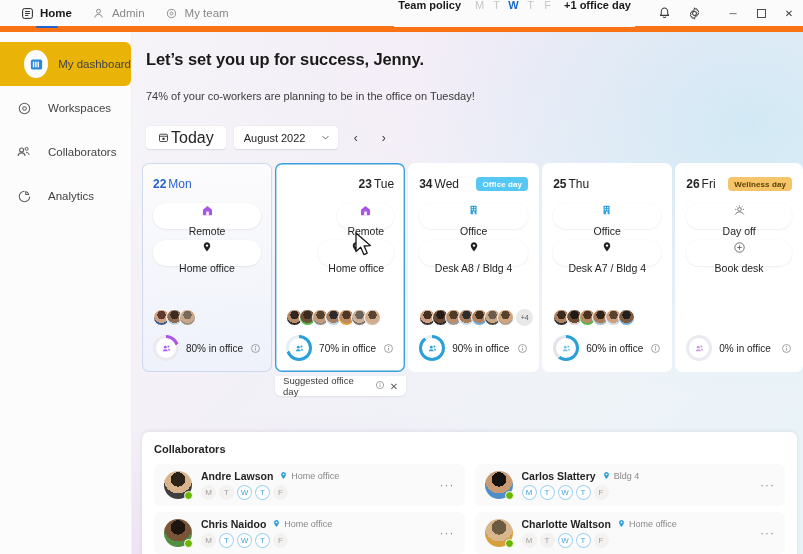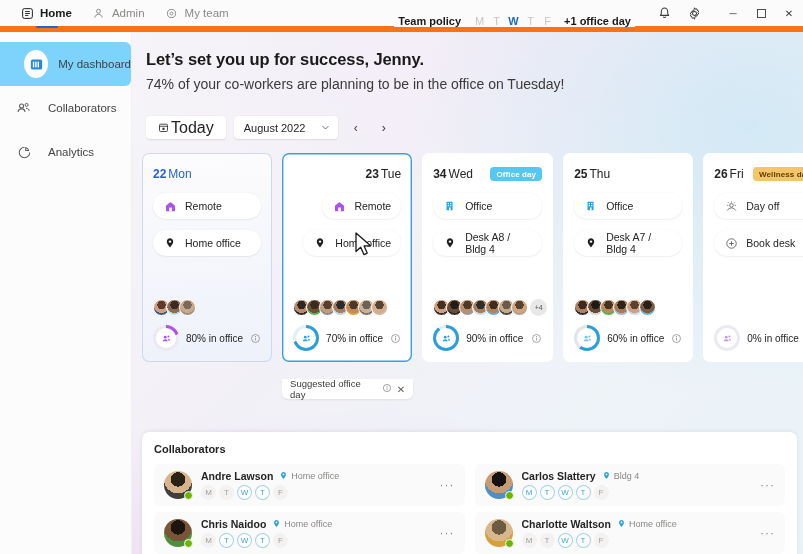--- a/index.html
+++ b/index.html
@@ -31,21 +31,21 @@
   .nav-tab.active .tab-underline {
     position: absolute; bottom: -1px; left: 50%; transform: translateX(-50%);
     width: 22px; height: 2.5px; background: #2563c9; border-radius: 2px;
   }
   .nav-ico { width: 14px; height: 14px; display: inline-flex; align-items: center; justify-content: center; }
   .nav-ico svg { display: block; }
 
   .tb-spacer { flex: 1; }
 
   .policy-pill {
-    display: flex; align-items: flex-end; gap: 0px;
+    display: flex; align-items: flex-start; gap: 0px;
     background: #fbfbfb; height: 28px; padding: 0 4px;
     font-size: 11px;
   }
   .policy-label { font-weight: bold; color: #1b1a19; font-size: 11px; margin-right: 10px; }
   .policy-day {
     width: 17px; text-align: center; color: #c8c6c4; font-size: 11px;
   }
   .policy-day.on { color: #1a6bc4; font-weight: bold; }
   .policy-extra { font-weight: bold; color: #1b1a19; font-size: 11px; margin-left: 8px; }
 
@@ -65,21 +65,21 @@
     position: absolute; top: 32px; left: 0; width: 132px; height: 522px;
     background: #fcfcfc; border-right: 1px solid #f0f0f0;
     padding-top: 10px; z-index: 20;
   }
   .side-item {
     display: flex; align-items: center; gap: 10px;
     height: 44px; padding-left: 10px; font-size: 11.5px; color: #424242;
     cursor: default; position: relative;
   }
   .side-item.active {
-    background: #7dd3fc; border-radius: 0 6px 6px 0; padding-left: 24px;
+    background: #eab308; border-radius: 0 6px 6px 0; padding-left: 24px;
   }
   .side-ico-wrap {
     width: 28px; height: 28px; border-radius: 50%;
     display: flex; align-items: center; justify-content: center;
     color: #605e5c;
   }
   .side-item.active .side-ico-wrap { background: #ffffff; color: #2b88d8; }
   .side-lbl { white-space: nowrap; }
 
   
@@ -88,21 +88,21 @@
     overflow: hidden;
     background:
       radial-gradient(760px 360px at 30% 115%, rgba(229,183,232,0.55) 0%, rgba(229,183,232,0) 62%),
       radial-gradient(520px 420px at 92% 18%, rgba(190,228,243,0.6) 0%, rgba(190,228,243,0) 65%),
       radial-gradient(620px 300px at 58% 0%, rgba(243,236,247,0.9) 0%, rgba(243,236,247,0) 70%),
       linear-gradient(135deg,#f6f5f8 0%, #f3f0f7 35%, #eef3f8 70%, #e8f3f8 100%);
   }
 
   .hero { padding: 18px 0 0 14px; }
   .hero h1 { font-size: 16.5px; font-weight: bold; letter-spacing: -0.1px; color: #1b1a19; }
-  .hero p { font-size: 14px; color: #3b3a39; margin-top: 7px; }
+  .hero p { font-size: 11px; color: #3b3a39; margin-top: 21px; }
 
   
   .datebar { display: flex; align-items: center; gap: 8px; margin: 24px 0 0 14px; }
   .btn-today {
     display: flex; align-items: center; gap: 2px;
     background: #ffffff; border-radius: 4px; height: 23px; padding: 0 12px;
     font-size: 16px; color: #242424; box-shadow: 0 0.5px 1.5px rgba(0,0,0,0.10);
     cursor: default;
   }
   .month-select {
@@ -110,21 +110,21 @@
     background: #ffffff; border-radius: 4px; height: 23px; width: 104px; padding: 0 8px 0 10px;
     font-size: 11px; color: #242424; box-shadow: 0 0.5px 1.5px rgba(0,0,0,0.10);
     cursor: default;
   }
   .arrow-btn {
     width: 20px; height: 22px; display: flex; align-items: center; justify-content: center;
     color: #3b3a39; font-size: 12px; cursor: default;
   }
 
   
-  .days { display: flex; gap: 10px; margin: 14px 0 0 10px; }
+  .days { display: flex; gap: 3px; margin: 14px 0 0 10px; }
   .daycard {
     width: 131px; height: 209px; border-radius: 7px;
     background: rgba(255,255,255,0.62);
     padding: 12px 11px 0 11px;
     position: relative;
     display: flex; flex-direction: column;
   }
   .daycard.plain { background: #ffffff; }
   .daycard.selected {
     background: linear-gradient(180deg, rgba(255,255,255,0.72), rgba(236,242,252,0.72));
@@ -142,20 +142,21 @@
   }
   .badge.office { background: #54c7f2; color: #ffffff; }
   .badge.wellness { background: #f6c56a; color: #5b4100; }
 
   .pill {
     display: flex; align-items: center; gap: 8px;
     background: #ffffff; border-radius: 14px; height: 26px; padding: 0 10px;
     font-size: 10.5px; color: #242424; margin-top: 10px;
     box-shadow: 0 0.6px 1.8px rgba(0,0,0,0.11);
     cursor: default;
+    flex-direction: column;
   }
   .pill.sub { margin-top: 11px; }
   .pill-ico { width: 14px; height: 14px; display: flex; align-items: center; justify-content: center; flex: 0 0 14px; }
 
   .dc-footer { margin-top: auto; padding-bottom: 11px; }
   .avatars { display: flex; align-items: center; height: 18px; margin-bottom: 9px; }
   .av {
     width: 17px; height: 17px; border-radius: 50%; margin-right: -4px;
     border: 1.2px solid #ffffff; flex: 0 0 17px;
     background-size: cover; position: relative;
@@ -173,21 +174,21 @@
     flex: 0 0 26px;
   }
   .donut .inner {
     width: 20px; height: 20px; border-radius: 50%; background: #ffffff;
     display: flex; align-items: center; justify-content: center;
   }
   .occ-txt { font-size: 10px; color: #242424; white-space: nowrap; }
   .info-ico { margin-left: auto; color: #8a8886; display: flex; align-items: center; }
 
   .suggest-bar {
-    position: absolute; left: 0; top: 226px; width: 131px; height: 20px;
+    position: absolute; left: 0; top: 213px; width: 131px; height: 20px;
     background: #ffffff; border-radius: 0 0 6px 6px;
     display: flex; align-items: center; gap: 5px; padding: 0 8px;
     font-size: 9.5px; color: #3b3a39;
     box-shadow: 0 1px 2px rgba(0,0,0,0.08);
   }
   .suggest-x { margin-left: auto; color: #605e5c; font-size: 10px; cursor: default; }
 
   
   .collab-panel {
     position: absolute; left: 10px; top: 400px; width: 655px; height: 130px;
@@ -311,20 +312,29 @@
         <svg width="15" height="15" viewBox="0 0 16 16">
             <rect x="2" y="2.6" width="12" height="10.8" rx="1.8" fill="#2b88d8"></rect>
             <rect x="4.1" y="5" width="1.5" height="6" fill="#ffffff"></rect>
             <rect x="6.6" y="5" width="1.5" height="6" fill="#ffffff"></rect>
             <rect x="9.1" y="5" width="1.5" height="6" fill="#ffffff"></rect>
           </svg>
       </span>
       <span class="side-lbl">My dashboard</span>
     </div>
 
+    <div class="side-item">
+      <span class="side-ico-wrap">
+        <svg width="15" height="15" viewBox="0 0 16 16">
+            <circle cx="8" cy="8" r="5.6" fill="none" stroke="#605e5c" stroke-width="1.1"></circle>
+            <circle cx="8" cy="8" r="1.9" fill="none" stroke="#605e5c" stroke-width="1.1"></circle>
+          </svg>
+      </span>
+      <span class="side-lbl">Workspaces</span>
+    </div>
 
     <div class="side-item">
       <span class="side-ico-wrap">
         <svg width="16" height="16" viewBox="0 0 16 16">
             <circle cx="5.6" cy="6" r="2" fill="none" stroke="#605e5c" stroke-width="1.1"></circle>
             <circle cx="10.6" cy="4.9" r="1.5" fill="none" stroke="#605e5c" stroke-width="1"></circle>
             <path d="M2.2 12c0-1.9 1.5-3.1 3.4-3.1S9 10.1 9 12" fill="none" stroke="#605e5c" stroke-width="1.1"></path>
             <path d="M10 8.3c1.8 0 3.1 1 3.1 2.6" fill="none" stroke="#605e5c" stroke-width="1"></path>
           </svg>
       </span>

